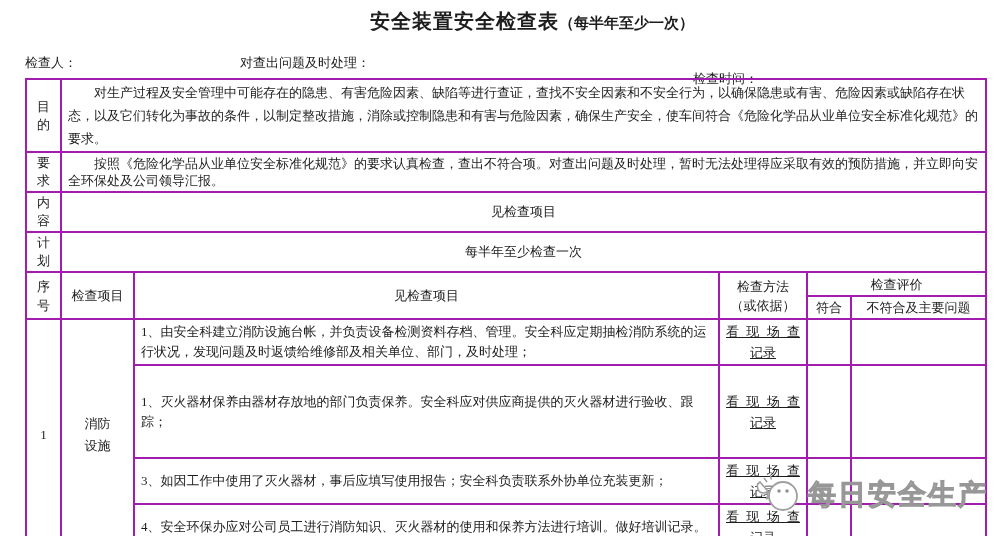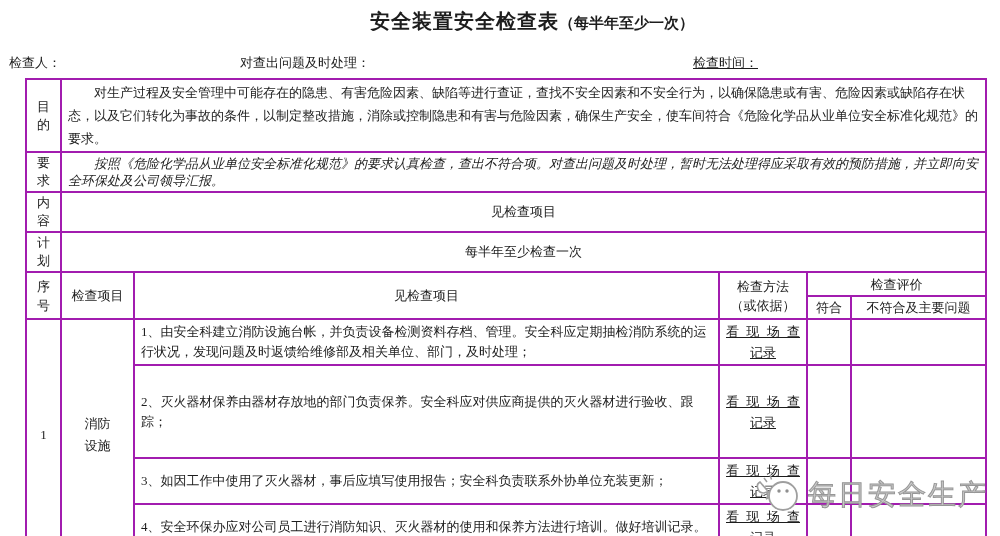--- a/index.html
+++ b/index.html
@@ -5,49 +5,49 @@
   html,body{margin:0;padding:0;}
   body{
     width:1000px;height:536px;position:relative;background:#ffffff;
     font-family:"Liberation Serif","DejaVu Serif",serif;color:#1d1d1d;
     overflow:hidden;
   }
   .title-wrap{position:absolute;top:8px;left:0;width:1000px;text-align:center;padding-left:32px;}
   .title-main{font-size:20px;font-weight:bold;letter-spacing:1px;}
   .title-sub{font-size:15px;font-weight:bold;}
   .info-row{position:absolute;top:54px;left:0;width:1000px;font-size:13px;}
-  .info-inspector{position:absolute;left:9px;top:0;}
+  .info-inspector{position:absolute;left:25px;top:0;}
   .info-inspected{position:absolute;left:240px;top:0;}
-  .info-time{position:absolute;left:693px;top:0;text-decoration:underline;}
+  .info-time{position:absolute;left:693px;top:16px;}
 
   table.main{
     position:absolute;left:25px;top:78px;width:960px;
     border-collapse:collapse;table-layout:fixed;
     font-size:13px;border:2px solid #2b2b2b;
   }
   table.main td{
     border:2px solid #a21caf;padding:1px 6px;vertical-align:middle;
     overflow:hidden;
   }
   td.lbl{text-align:center;}
   td.ctr{text-align:center;border-radius:15px;}
   td.para{line-height:23px;}
-  td.para2{line-height:17px;font-style:italic;}
+  td.para2{line-height:17px;}
   .indent{text-indent:2em;}
   td.std{line-height:20px;padding-left:8px;}
   td.method{vertical-align:top;line-height:21px;padding-top:3px;text-decoration:underline;}
   .mline1{display:block;text-align:justify;text-align-last:justify;}
   .mline2{display:block;text-align:center;}
   td.itemcell{text-align:center;white-space:pre-line;line-height:22px;}
   td.hdr{text-align:center;line-height:19px;}
 
   .watermark{position:absolute;left:752px;top:468px;z-index:5;}
   .wm-text{
     position:absolute;left:56px;top:8px;white-space:nowrap;
-    font-size:28px;font-weight:normal;letter-spacing:2px;
+    font-size:28px;font-weight:bold;letter-spacing:2px;
     color:#c9c9c9;-webkit-text-stroke:1px #979797;
   }
   .wm-logo{position:absolute;left:0;top:0;}
 </style>
 </head>
 <body>
 
 <div class="title-wrap">
   <span class="title-main">安全装置安全检查表</span><span class="title-sub">（每半年至少一次）</span>
 </div>
@@ -107,21 +107,21 @@
 设施</td>
     <td class="std">1、由安全科建立消防设施台帐，并负责设备检测资料存档、管理。安全科应定期抽检消防系统的运行状况，发现问题及时返馈给维修部及相关单位、部门，及时处理；</td>
     <td class="method">
       <span class="mline1">看现场查</span>
       <span class="mline2">记录</span>
     </td>
     <td></td>
     <td></td>
   </tr>
   <tr style="height:93px">
-    <td class="std">2、灭火器材保养由器材存放地的部门负责保养。安全科应对供应商提供的灭火器材进行验收、跟踪；</td>
+    <td class="std">1、灭火器材保养由器材存放地的部门负责保养。安全科应对供应商提供的灭火器材进行验收、跟踪；</td>
     <td class="method">
       <span class="mline1">看现场查</span>
       <span class="mline2">记录</span>
     </td>
     <td></td>
     <td></td>
   </tr>
   <tr style="height:43px">
     <td class="std">3、如因工作中使用了灭火器材，事后应填写使用报告；安全科负责联系外协单位充装更新；</td>
     <td class="method">

